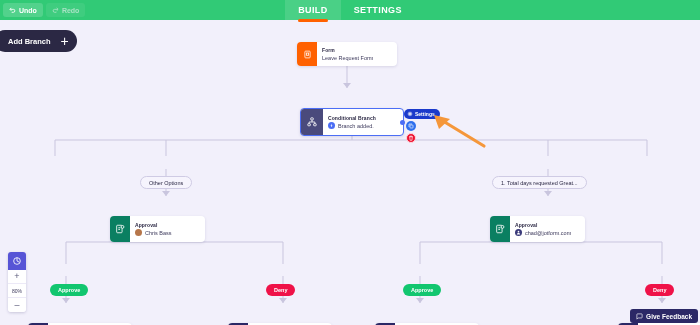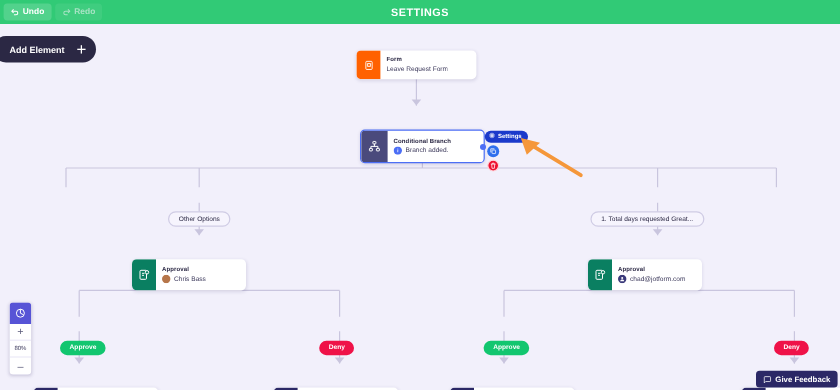--- a/index.html
+++ b/index.html
@@ -194,28 +194,31 @@
       </div>
       <div class="hist-btn disabled">
         <svg width="7" height="7" viewBox="0 0 24 24" fill="none" stroke="#a7e3c4" stroke-width="3">
           <path d="M20 8H9a5 5 0 000 10h6"></path>
             <polyline points="16 3 21 8 16 13"></polyline>
         </svg>
         <span>Redo</span>
       </div>
     </div>
     <div class="tabs">
+      <div class="tab active">
+        <span>BUILD</span>
+      </div>
       <div class="tab">
         <span>SETTINGS</span>
       </div>
     </div>
   </div>
 
   <div class="add-element">
-    <span>Add Element</span>
+    <span>Add Branch</span>
     <span class="plus">+</span>
   </div>
 
   <div class="canvas">
 
     <svg class="lines" width="700" height="305">
       <g stroke="#c9c5de" stroke-width="1" fill="none">
 
         <path d="M347 26 L347 68"></path>
 

